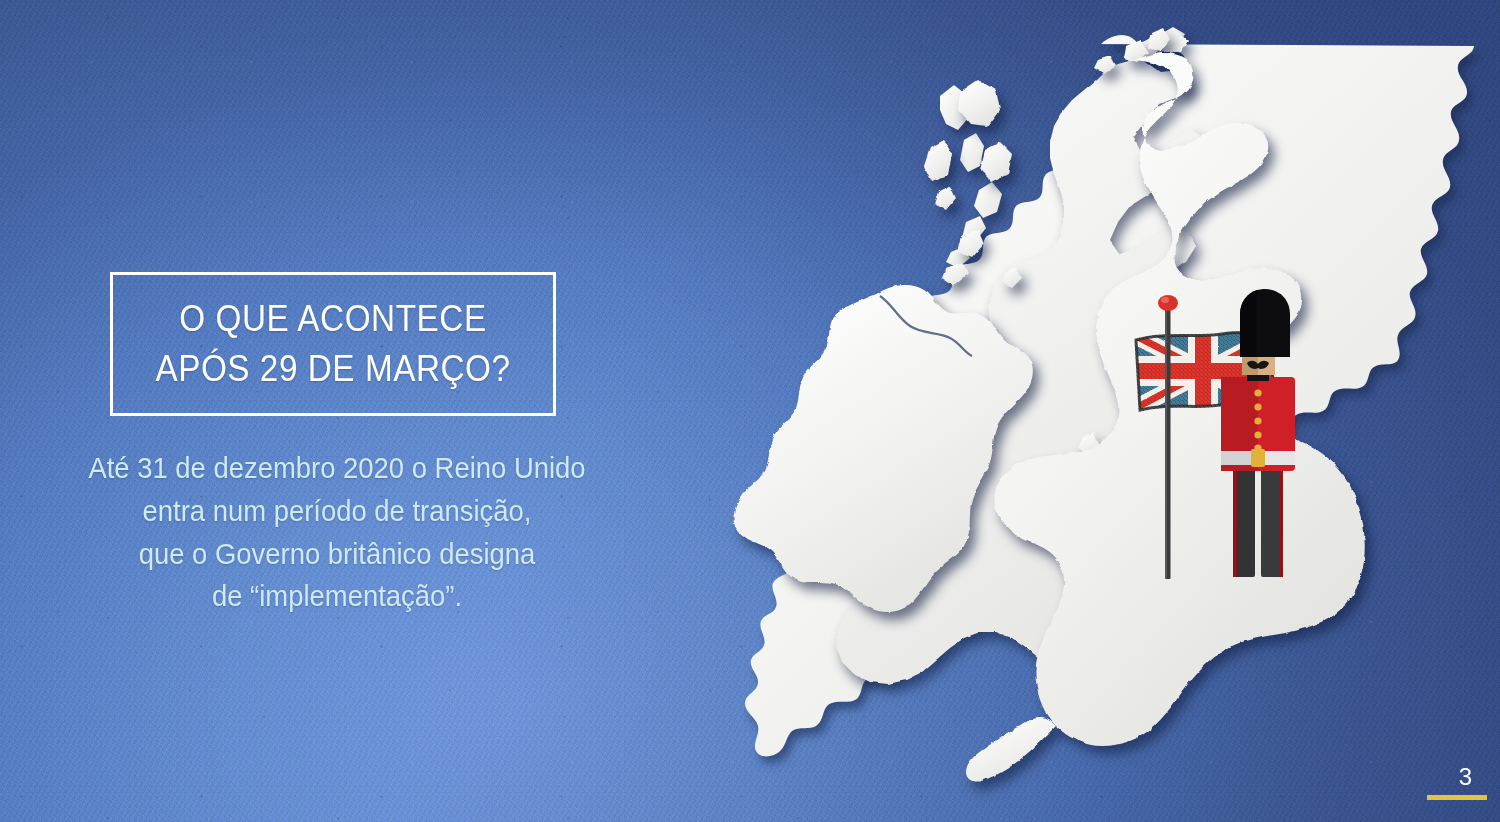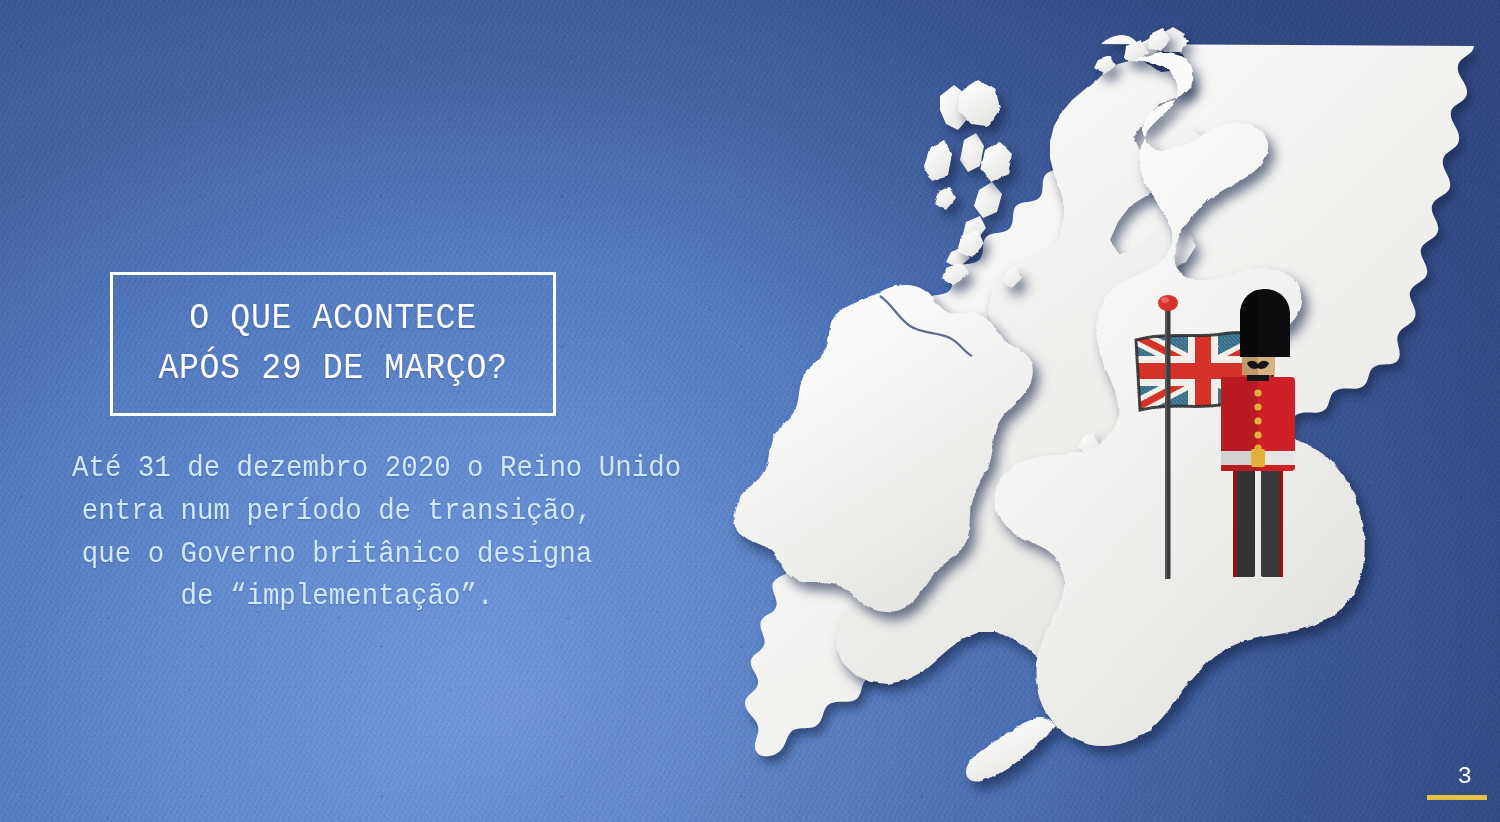--- a/index.html
+++ b/index.html
@@ -2,21 +2,21 @@
 <html><head>
 <meta charset="utf-8">
 <style>
   html,body{margin:0;padding:0;background:#1b1b1b;}
   *{box-sizing:border-box;}
 
   .stage{
     position:relative;
     width:1500px;height:822px;
     overflow:hidden;
-    font-family:Liberation Mono, monospace;
+    font-family:Liberation Sans, sans-serif;
     background:#4a6cb0;
   }
 
   
   .bg-base{
     position:absolute;inset:0;
     background:
       radial-gradient(ellipse 1100px 900px at 34% 86%, #6d93db 0%, #6189cf 26%, #5076bd 52%, #42609f 74%, #37518c 100%);
   }
   .bg-shade{

